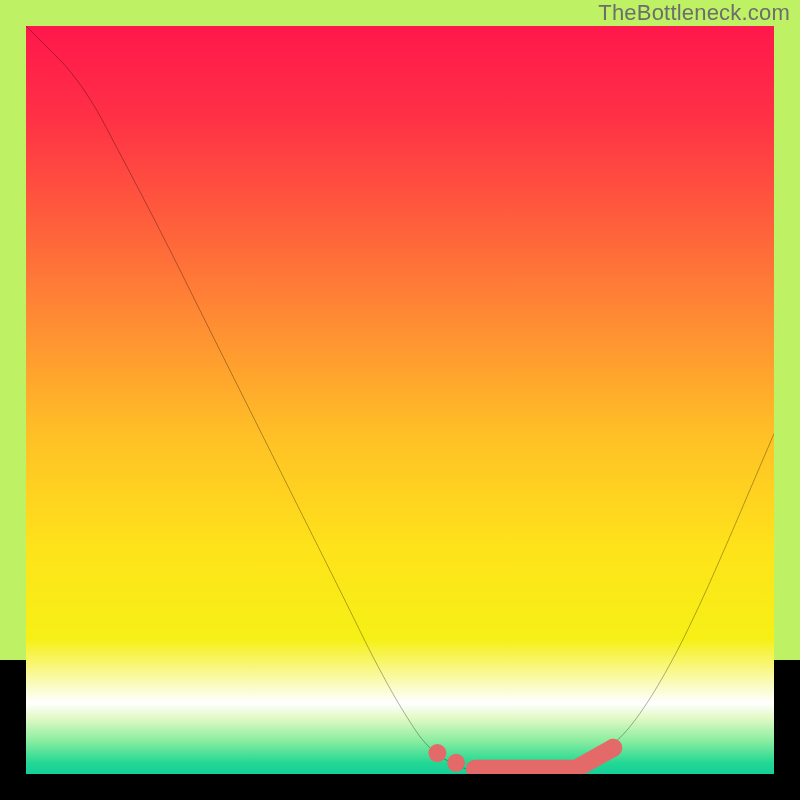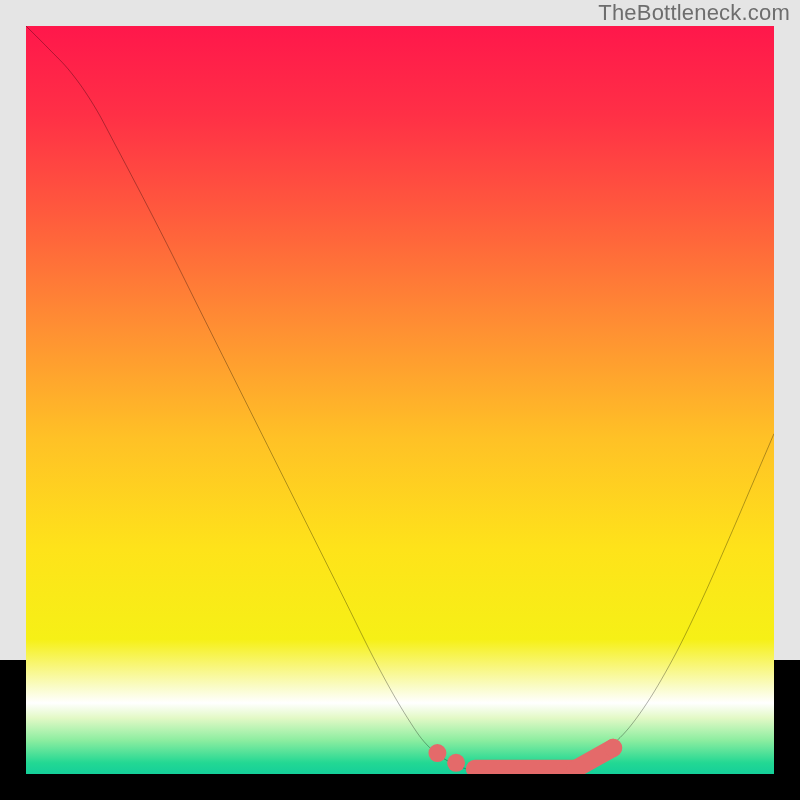--- a/index.html
+++ b/index.html
@@ -8,21 +8,21 @@
     width: 800px;
     height: 800px;
     background: #000;
     overflow: hidden;
     font-family: Arial, Helvetica, sans-serif;
   }
   .stage {
     position: relative;
     width: 800px;
     height: 660px;
-    background: #e5e5e5;
+    background: #bef264;
   }
   .plot {
     position: absolute;
     left: 26px;
     top: 26px;
     width: 748px;
     height: 748px;
   }
   .gradient-bg {
     position: absolute;

